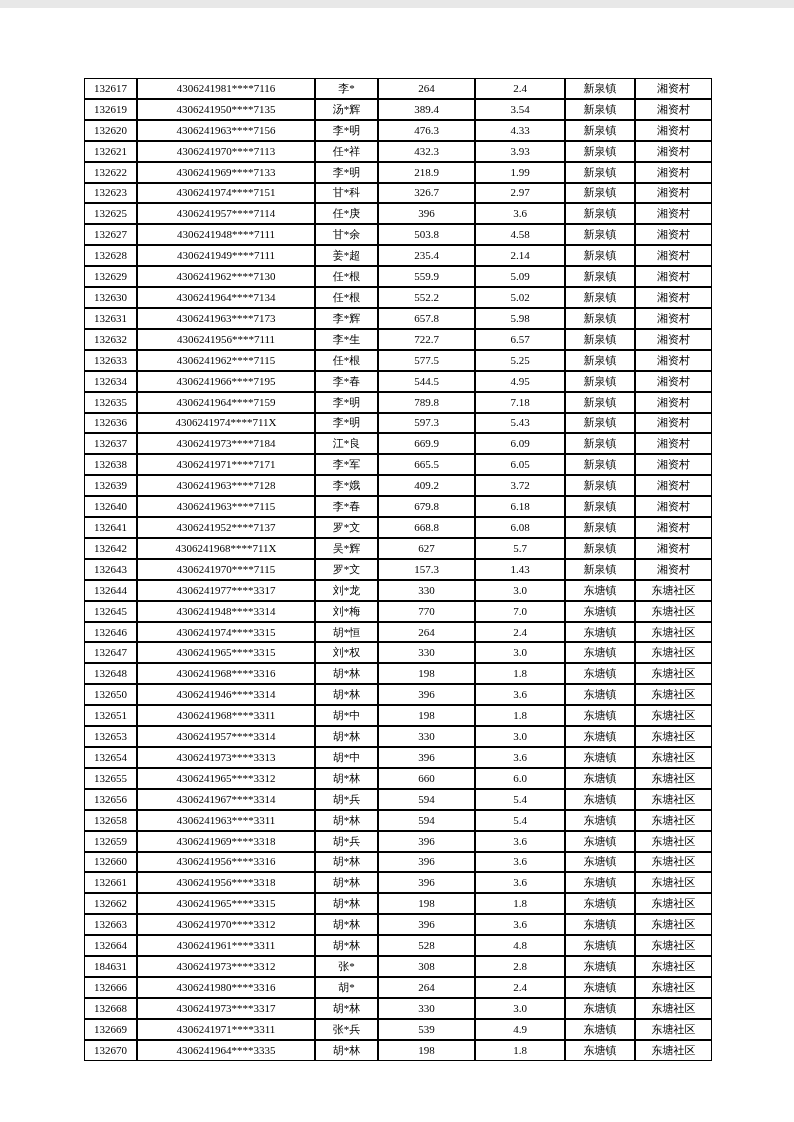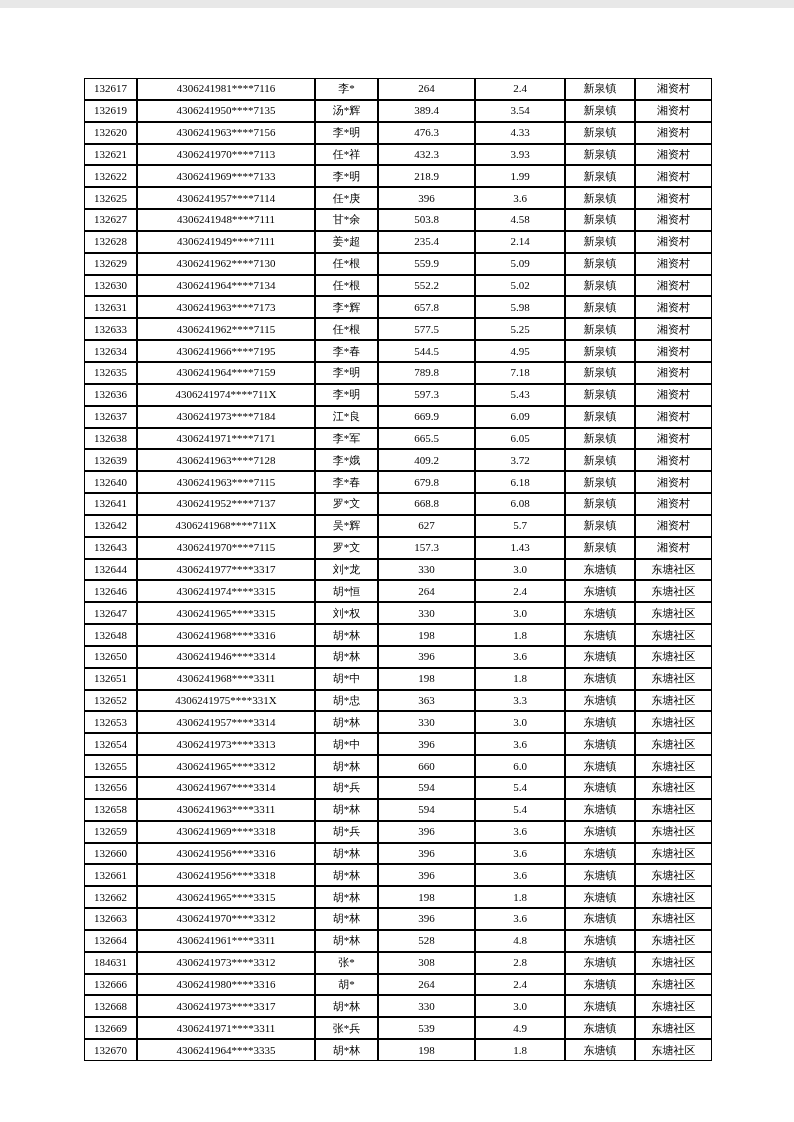--- a/index.html
+++ b/index.html
@@ -85,20 +85,29 @@
         <tr>
           <td>132622</td>
           <td>4306241969****7133</td>
           <td>李*明</td>
           <td>218.9</td>
           <td>1.99</td>
           <td>新泉镇</td>
           <td>湘资村</td>
         </tr>
         <tr>
+          <td>132623</td>
+          <td>4306241974****7151</td>
+          <td>甘*科</td>
+          <td>326.7</td>
+          <td>2.97</td>
+          <td>新泉镇</td>
+          <td>湘资村</td>
+        </tr>
+        <tr>
           <td>132625</td>
           <td>4306241957****7114</td>
           <td>任*庚</td>
           <td>396</td>
           <td>3.6</td>
           <td>新泉镇</td>
           <td>湘资村</td>
         </tr>
         <tr>
           <td>132627</td>
@@ -139,20 +148,29 @@
         <tr>
           <td>132631</td>
           <td>4306241963****7173</td>
           <td>李*辉</td>
           <td>657.8</td>
           <td>5.98</td>
           <td>新泉镇</td>
           <td>湘资村</td>
         </tr>
         <tr>
+          <td>132632</td>
+          <td>4306241956****7111</td>
+          <td>李*生</td>
+          <td>722.7</td>
+          <td>6.57</td>
+          <td>新泉镇</td>
+          <td>湘资村</td>
+        </tr>
+        <tr>
           <td>132633</td>
           <td>4306241962****7115</td>
           <td>任*根</td>
           <td>577.5</td>
           <td>5.25</td>
           <td>新泉镇</td>
           <td>湘资村</td>
         </tr>
         <tr>
           <td>132634</td>
@@ -247,20 +265,29 @@
         <tr>
           <td>132644</td>
           <td>4306241977****3317</td>
           <td>刘*龙</td>
           <td>330</td>
           <td>3.0</td>
           <td>东塘镇</td>
           <td>东塘社区</td>
         </tr>
         <tr>
+          <td>132645</td>
+          <td>4306241948****3314</td>
+          <td>刘*梅</td>
+          <td>770</td>
+          <td>7.0</td>
+          <td>东塘镇</td>
+          <td>东塘社区</td>
+        </tr>
+        <tr>
           <td>132646</td>
           <td>4306241974****3315</td>
           <td>胡*恒</td>
           <td>264</td>
           <td>2.4</td>
           <td>东塘镇</td>
           <td>东塘社区</td>
         </tr>
         <tr>
           <td>132647</td>
@@ -292,29 +319,20 @@
         <tr>
           <td>132651</td>
           <td>4306241968****3311</td>
           <td>胡*中</td>
           <td>198</td>
           <td>1.8</td>
           <td>东塘镇</td>
           <td>东塘社区</td>
         </tr>
         <tr>
-          <td>132652</td>
-          <td>4306241975****331X</td>
-          <td>胡*忠</td>
-          <td>363</td>
-          <td>3.3</td>
-          <td>东塘镇</td>
-          <td>东塘社区</td>
-        </tr>
-        <tr>
           <td>132653</td>
           <td>4306241957****3314</td>
           <td>胡*林</td>
           <td>330</td>
           <td>3.0</td>
           <td>东塘镇</td>
           <td>东塘社区</td>
         </tr>
         <tr>
           <td>132654</td>

